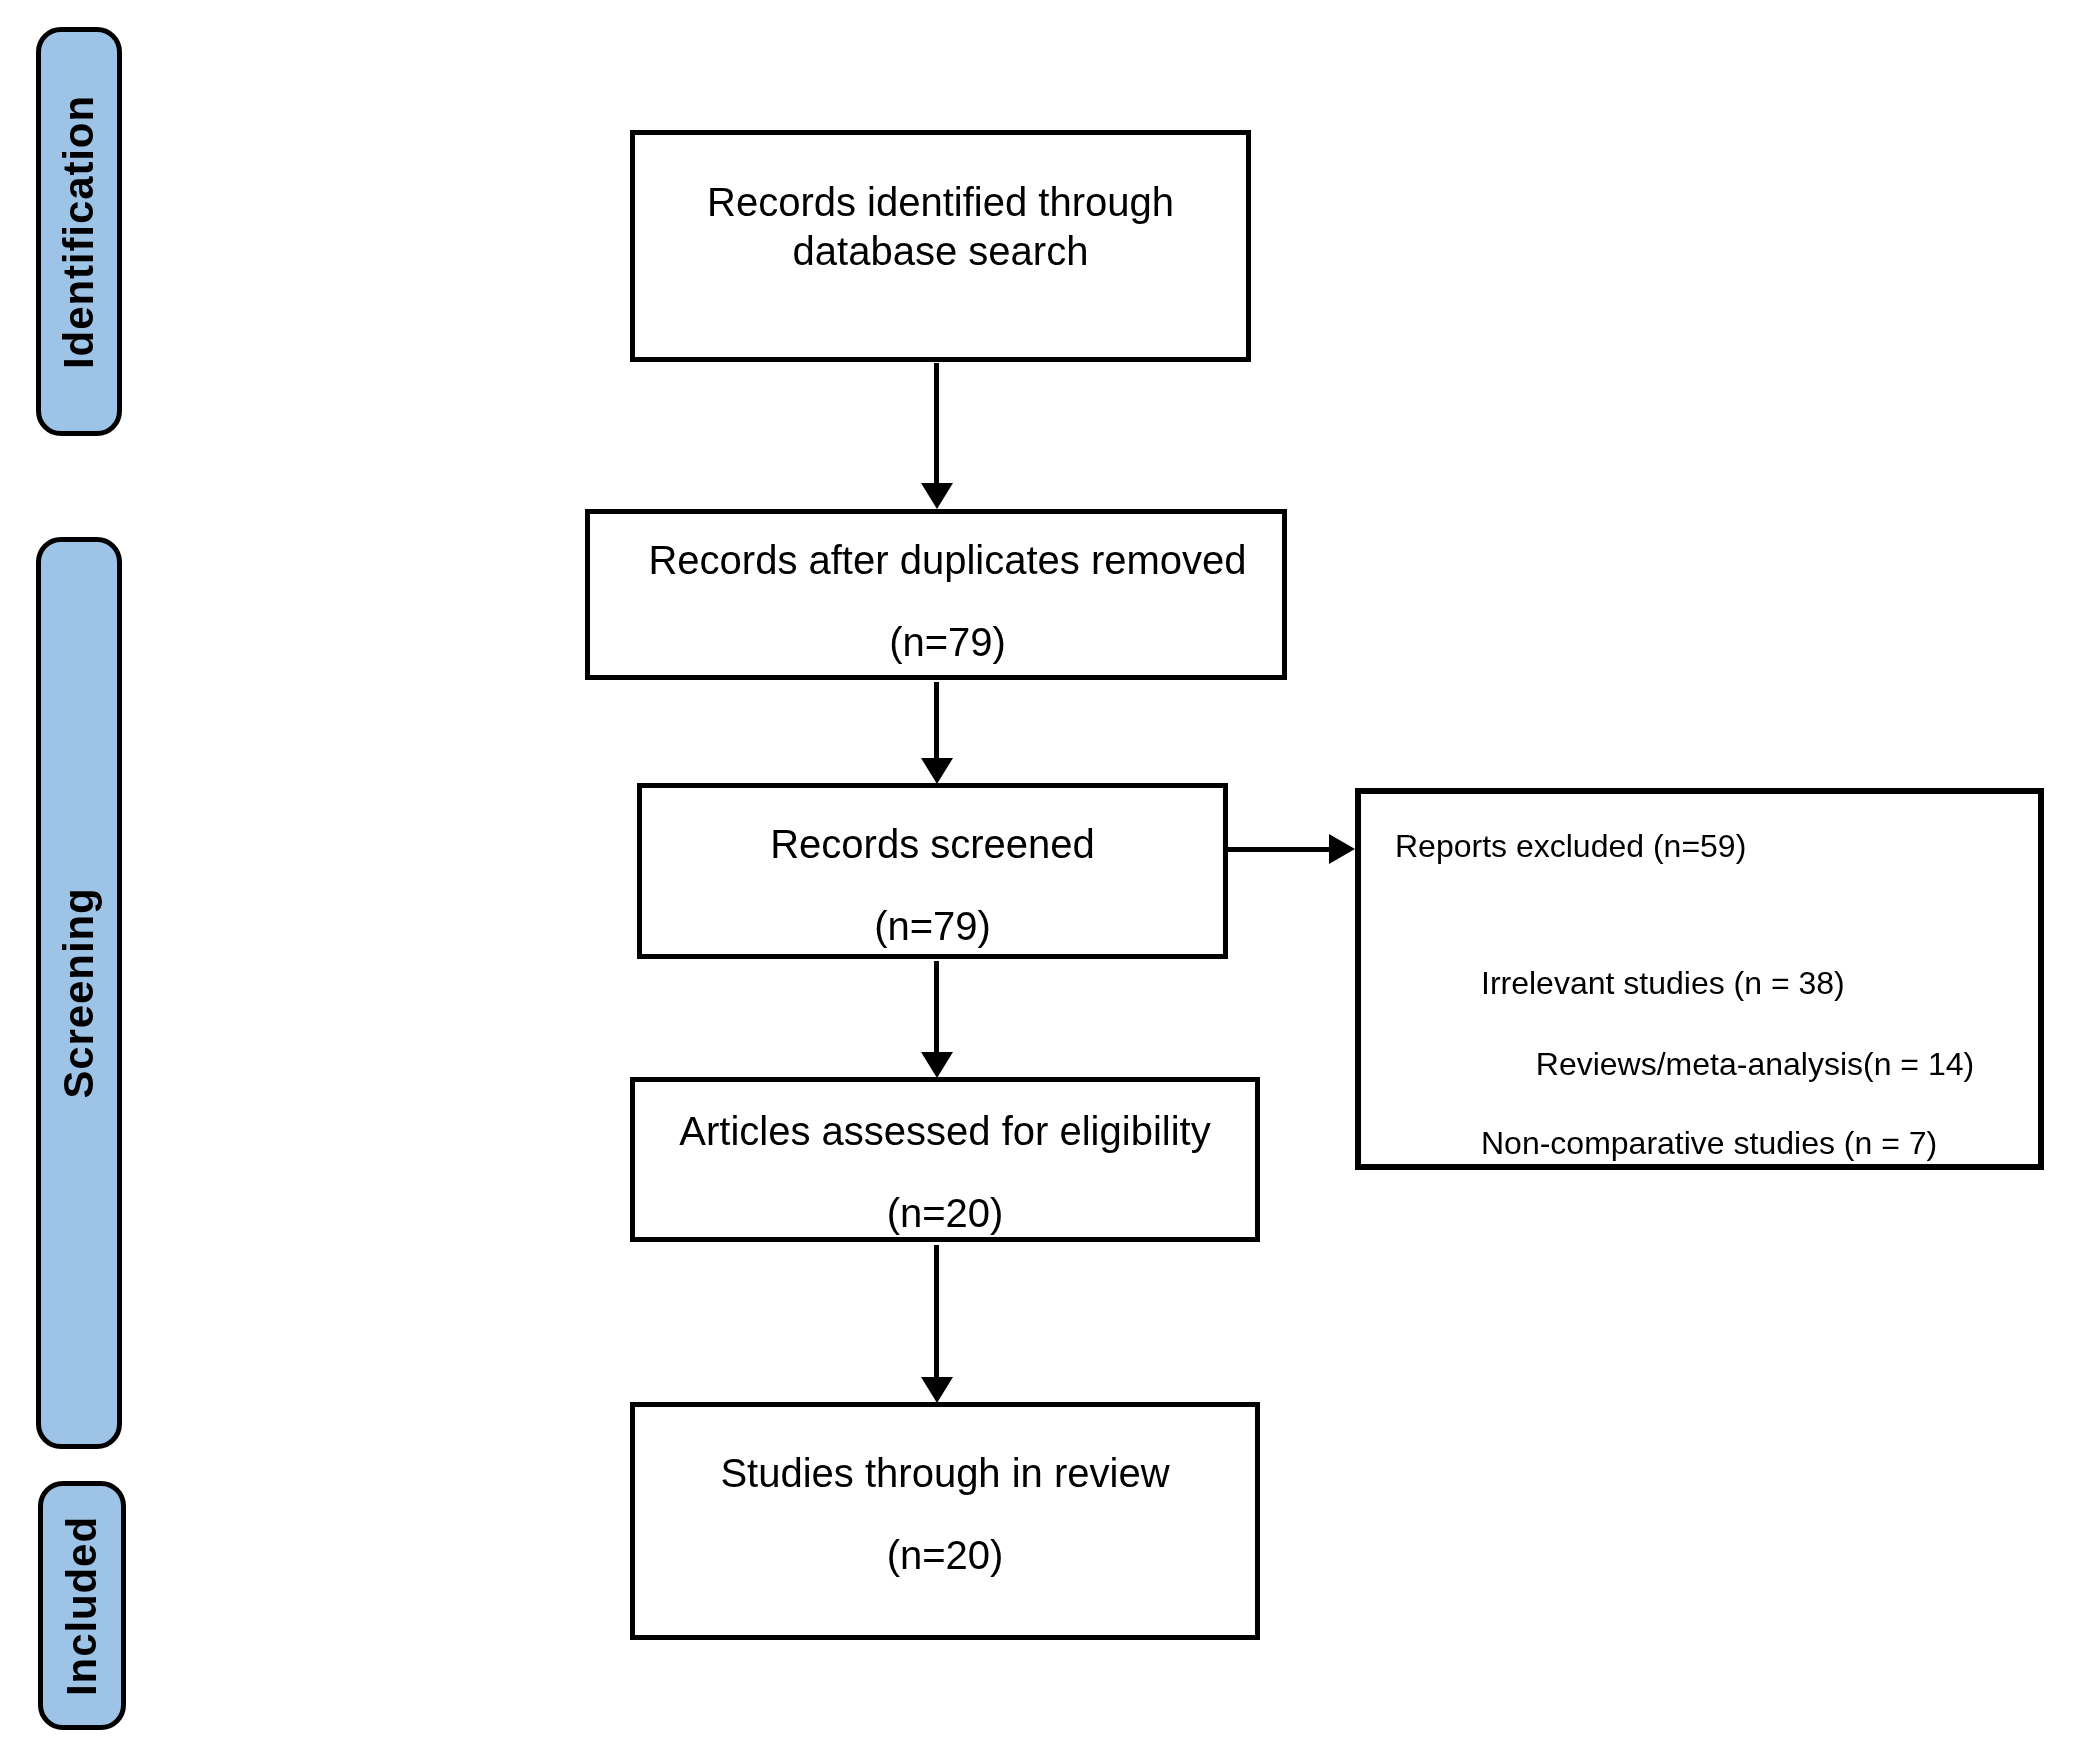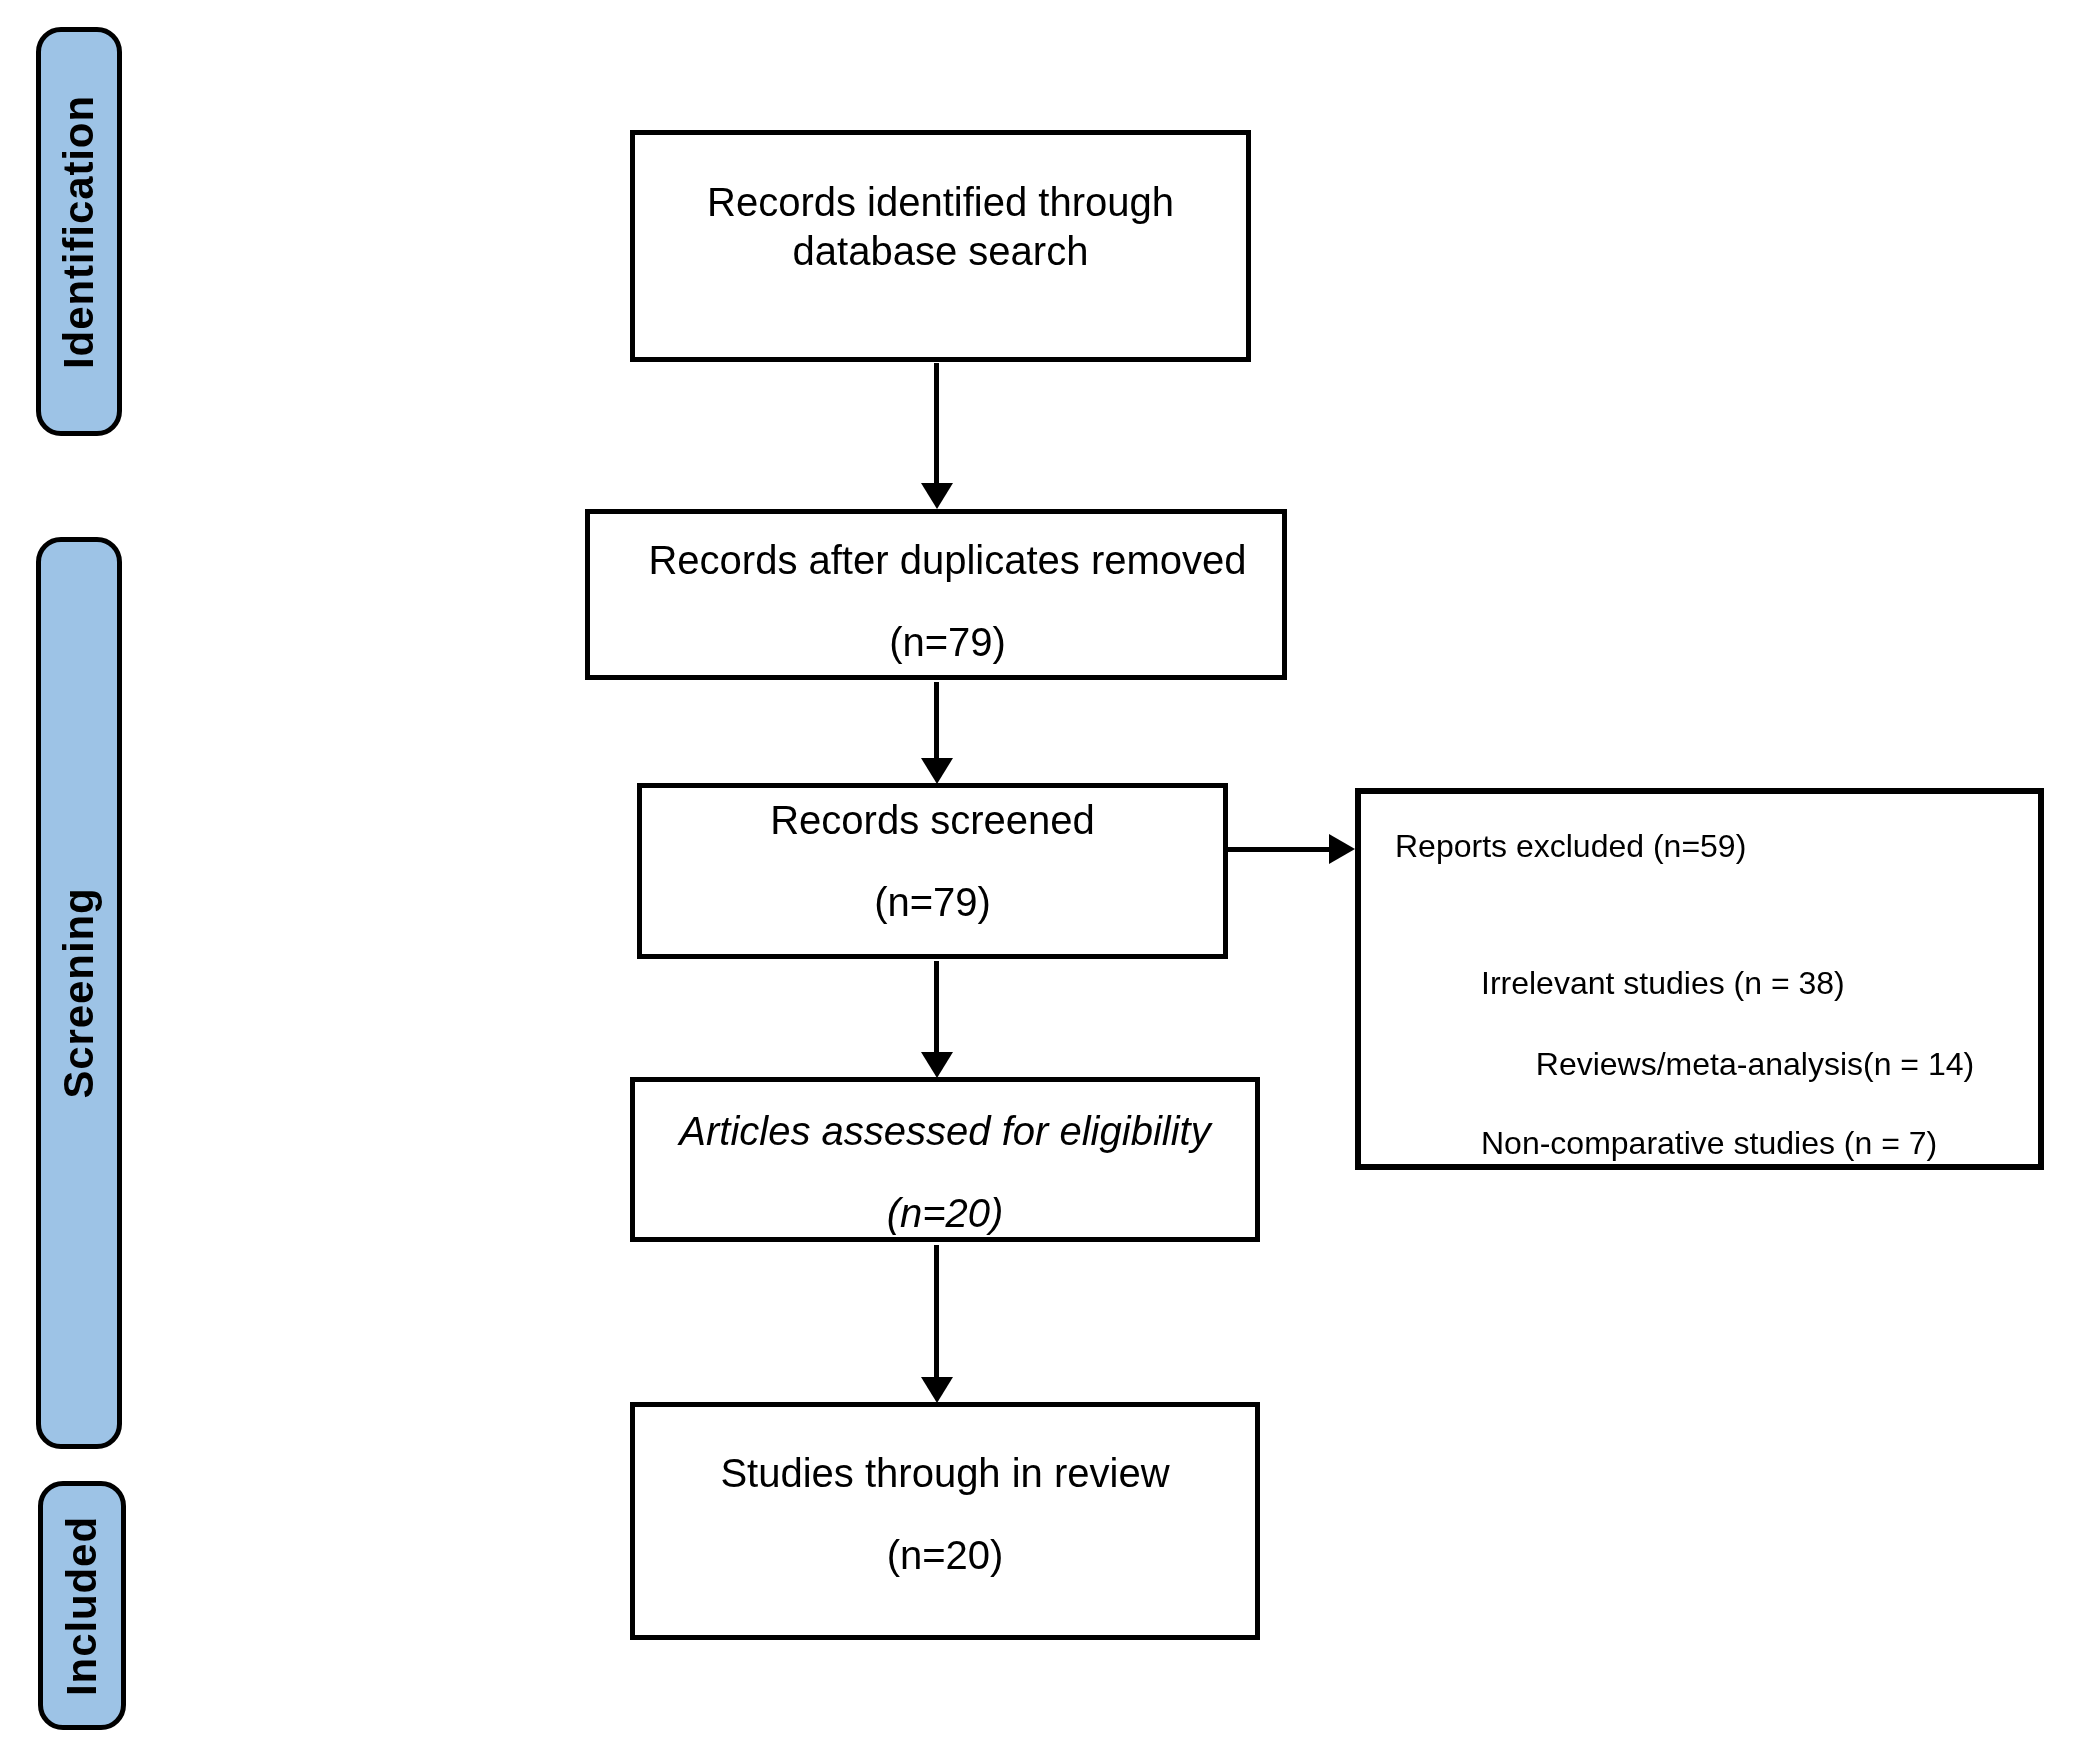--- a/index.html
+++ b/index.html
@@ -40,22 +40,22 @@
     position: absolute;
     border: 5.4px solid #000000;
     background: #ffffff;
     box-sizing: border-box;
     text-align: center;
     font-size: 40px;
     line-height: 49px;
   }
   #box-identified { left: 630px; top: 130px;  width: 621px; height: 232px; padding-top: 43px; }
   #box-duplicates { left: 585px; top: 509px;  width: 702px; height: 171px; padding-top: 21.6px; padding-left: 23px; }
-  #box-screened   { left: 637px; top: 783px;  width: 591px; height: 176px; padding-top: 8px; }
-  #box-eligibility{ left: 630px; top: 1077px; width: 630px; height: 165px; padding-top: 25px; font-style: italic; }
+  #box-screened   { left: 637px; top: 783px;  width: 591px; height: 176px; padding-top: 32px; }
+  #box-eligibility{ left: 630px; top: 1077px; width: 630px; height: 165px; padding-top: 25px; }
   #box-included   { left: 630px; top: 1402px; width: 630px; height: 238px; padding-top: 42px; }
   .gap-line { margin-top: 33px; }
 
   
   #box-excluded {
     position: absolute;
     left: 1355px; top: 788px; width: 689px; height: 382px;
     border: 6.3px solid #000000;
     background: #ffffff;
     box-sizing: border-box;

